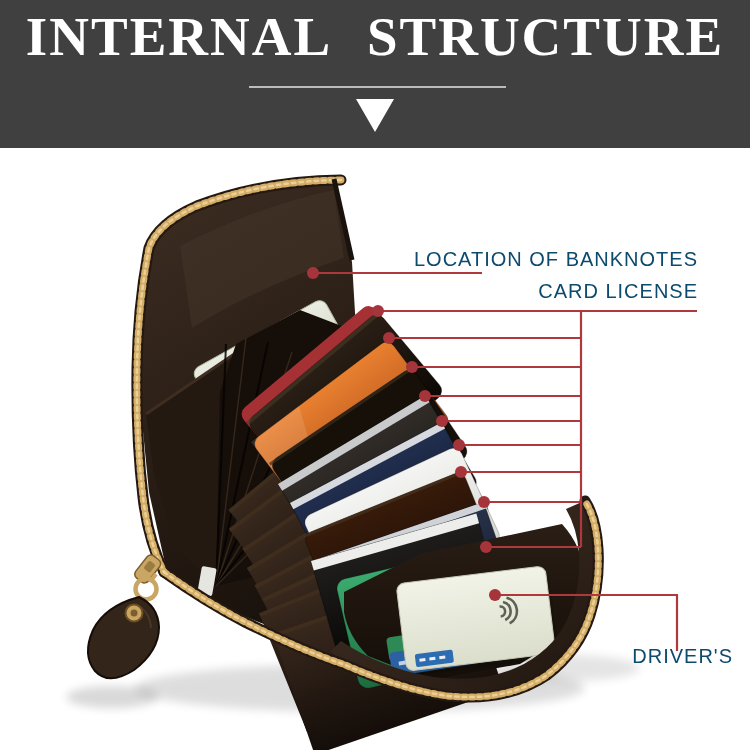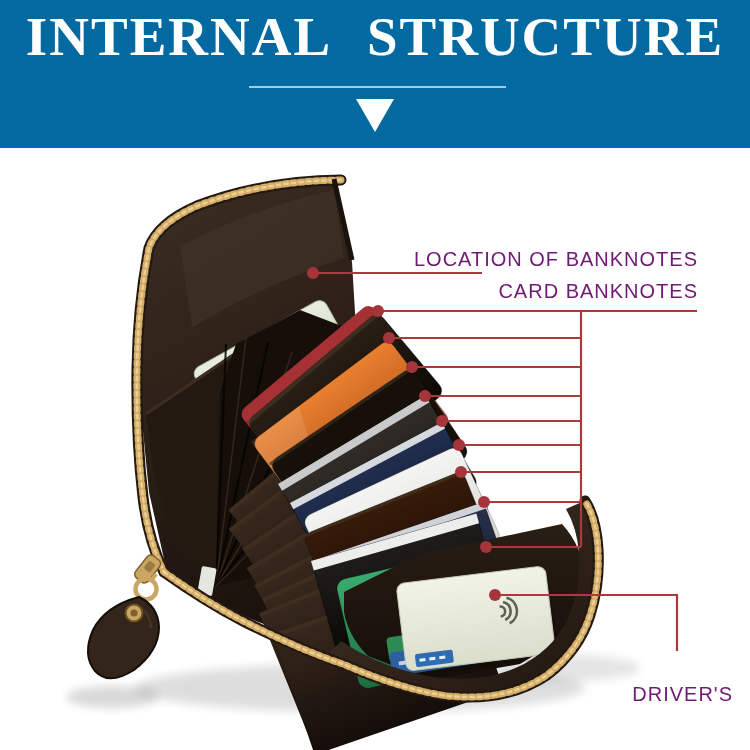--- a/index.html
+++ b/index.html
@@ -1,34 +1,34 @@
 <!DOCTYPE html>
 <html><head>
 <meta charset="utf-8">
 <style>
   html,body{margin:0;padding:0;}
   .page{position:relative;width:750px;height:750px;background:#FFFFFF;overflow:hidden;
         font-family:"Liberation Sans",sans-serif;}
   
-  .banner{position:absolute;top:0;left:0;width:750px;height:148px;background:#0369a1;}
+  .banner{position:absolute;top:0;left:0;width:750px;height:148px;background:#404040;}
   .banner-title{position:absolute;top:6px;left:0;width:750px;text-align:center;
         font-family:"Liberation Serif",serif;font-weight:700;font-size:55px;line-height:62px;
         letter-spacing:2px;word-spacing:22px;color:#FFFFFF;white-space:nowrap;}
   .banner-divider{position:absolute;top:86px;left:249px;width:257px;height:2px;
         background:rgba(255,255,255,0.65);}
   .banner-arrow{position:absolute;top:99px;left:356px;width:0;height:0;
         border-left:19px solid transparent;border-right:19px solid transparent;
         border-top:33px solid #FFFFFF;}
   
   .photo-svg{position:absolute;top:0;left:0;z-index:1;}
   
-  .ann{position:absolute;z-index:3;text-align:right;color:#701a75;font-size:20px;
+  .ann{position:absolute;z-index:3;text-align:right;color:#0c4a6e;font-size:20px;
        letter-spacing:1px;white-space:nowrap;}
   .ann-banknotes{top:243px;right:52px;line-height:32px;}
-  .ann-license{top:677px;right:17px;line-height:35px;}
+  .ann-license{top:639px;right:17px;line-height:35px;}
 </style>
 </head>
 <body>
 
 <div class="page">
 
   <div class="banner">
     <div class="banner-title">INTERNAL STRUCTURE</div>
     <div class="banner-divider"></div>
     <div class="banner-arrow"></div>
@@ -320,19 +320,19 @@
       <circle cx="459" cy="445" r="6"></circle>
       <circle cx="461" cy="472" r="6"></circle>
       <circle cx="484" cy="502" r="6"></circle>
       <circle cx="486" cy="547" r="6"></circle>
       <circle cx="495" cy="595" r="6"></circle>
     </g>
   </svg>
 
   <div class="ann ann-banknotes">
     <div>LOCATION OF BANKNOTES</div>
-    <div>CARD BANKNOTES</div>
+    <div>CARD LICENSE</div>
   </div>
   <div class="ann ann-license">
     <div>DRIVER'S</div>
   </div>
 
 </div>
 
 </body></html>

